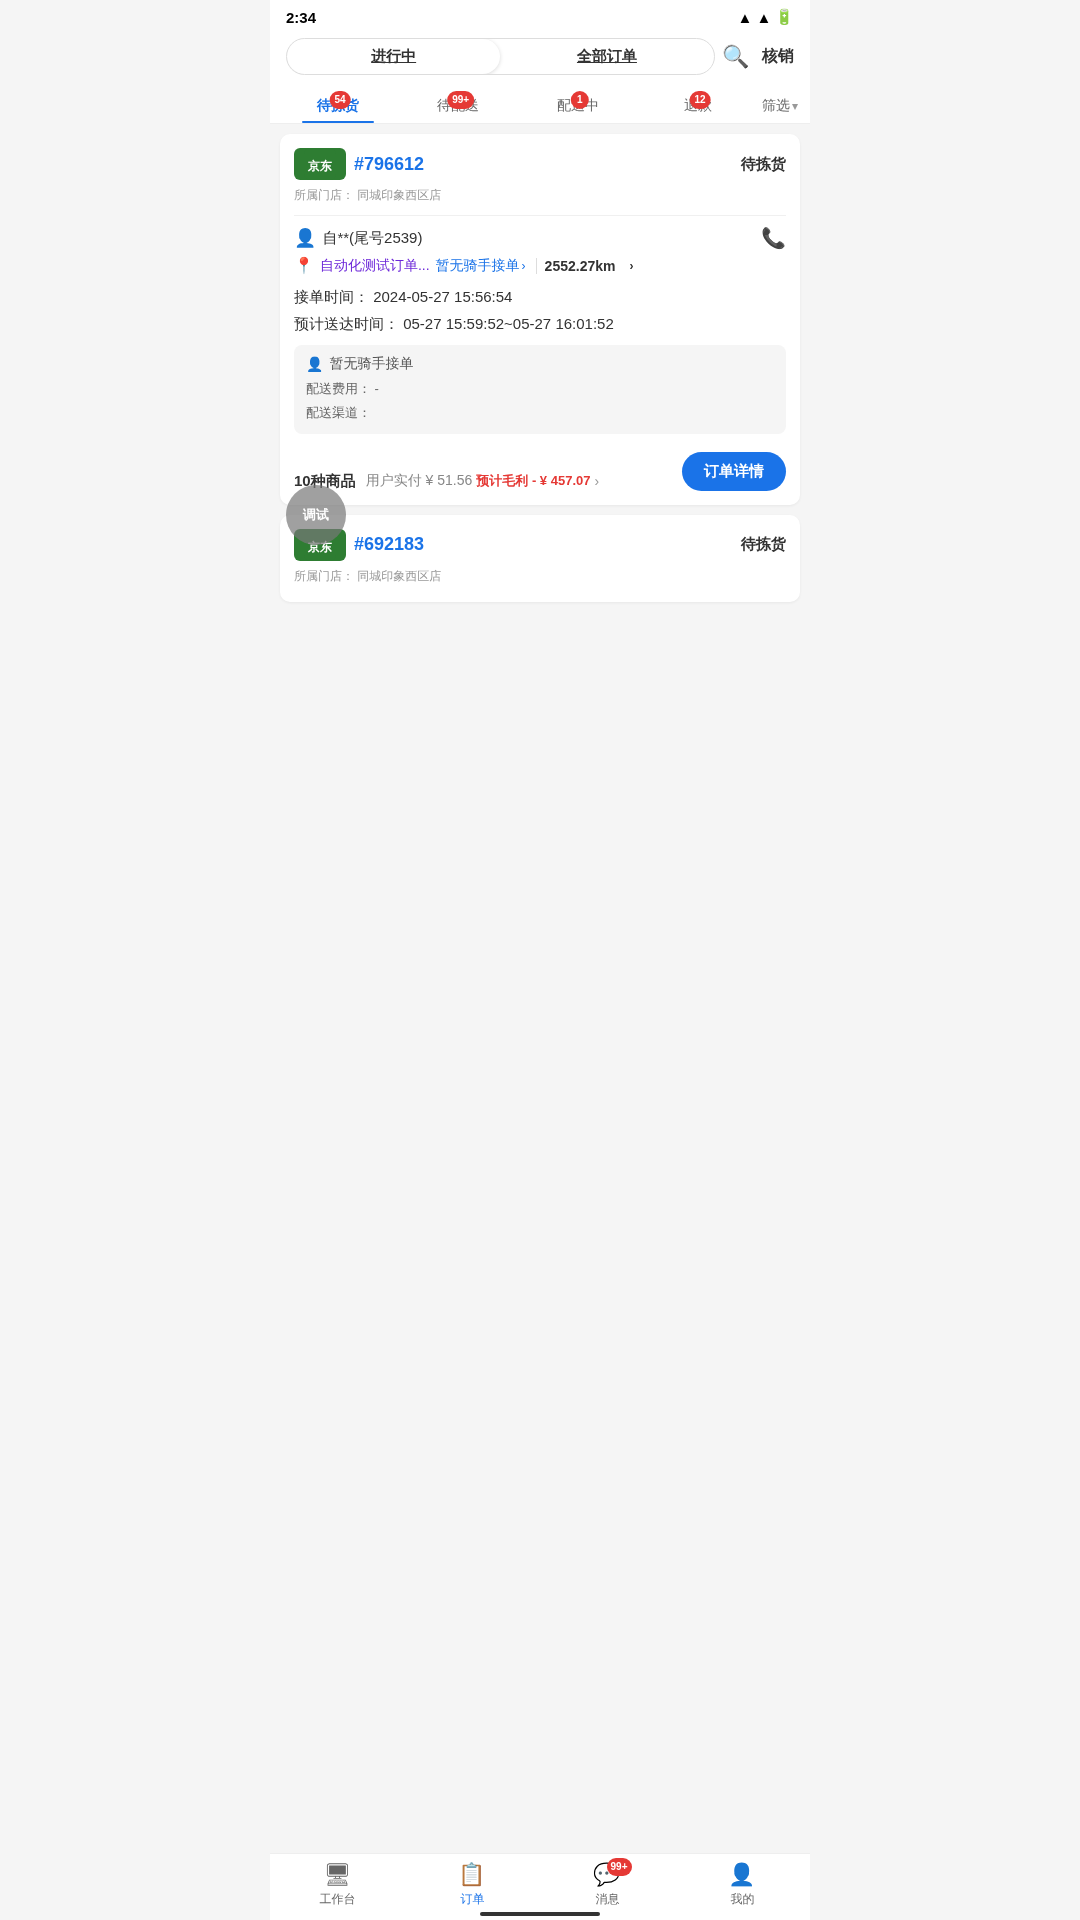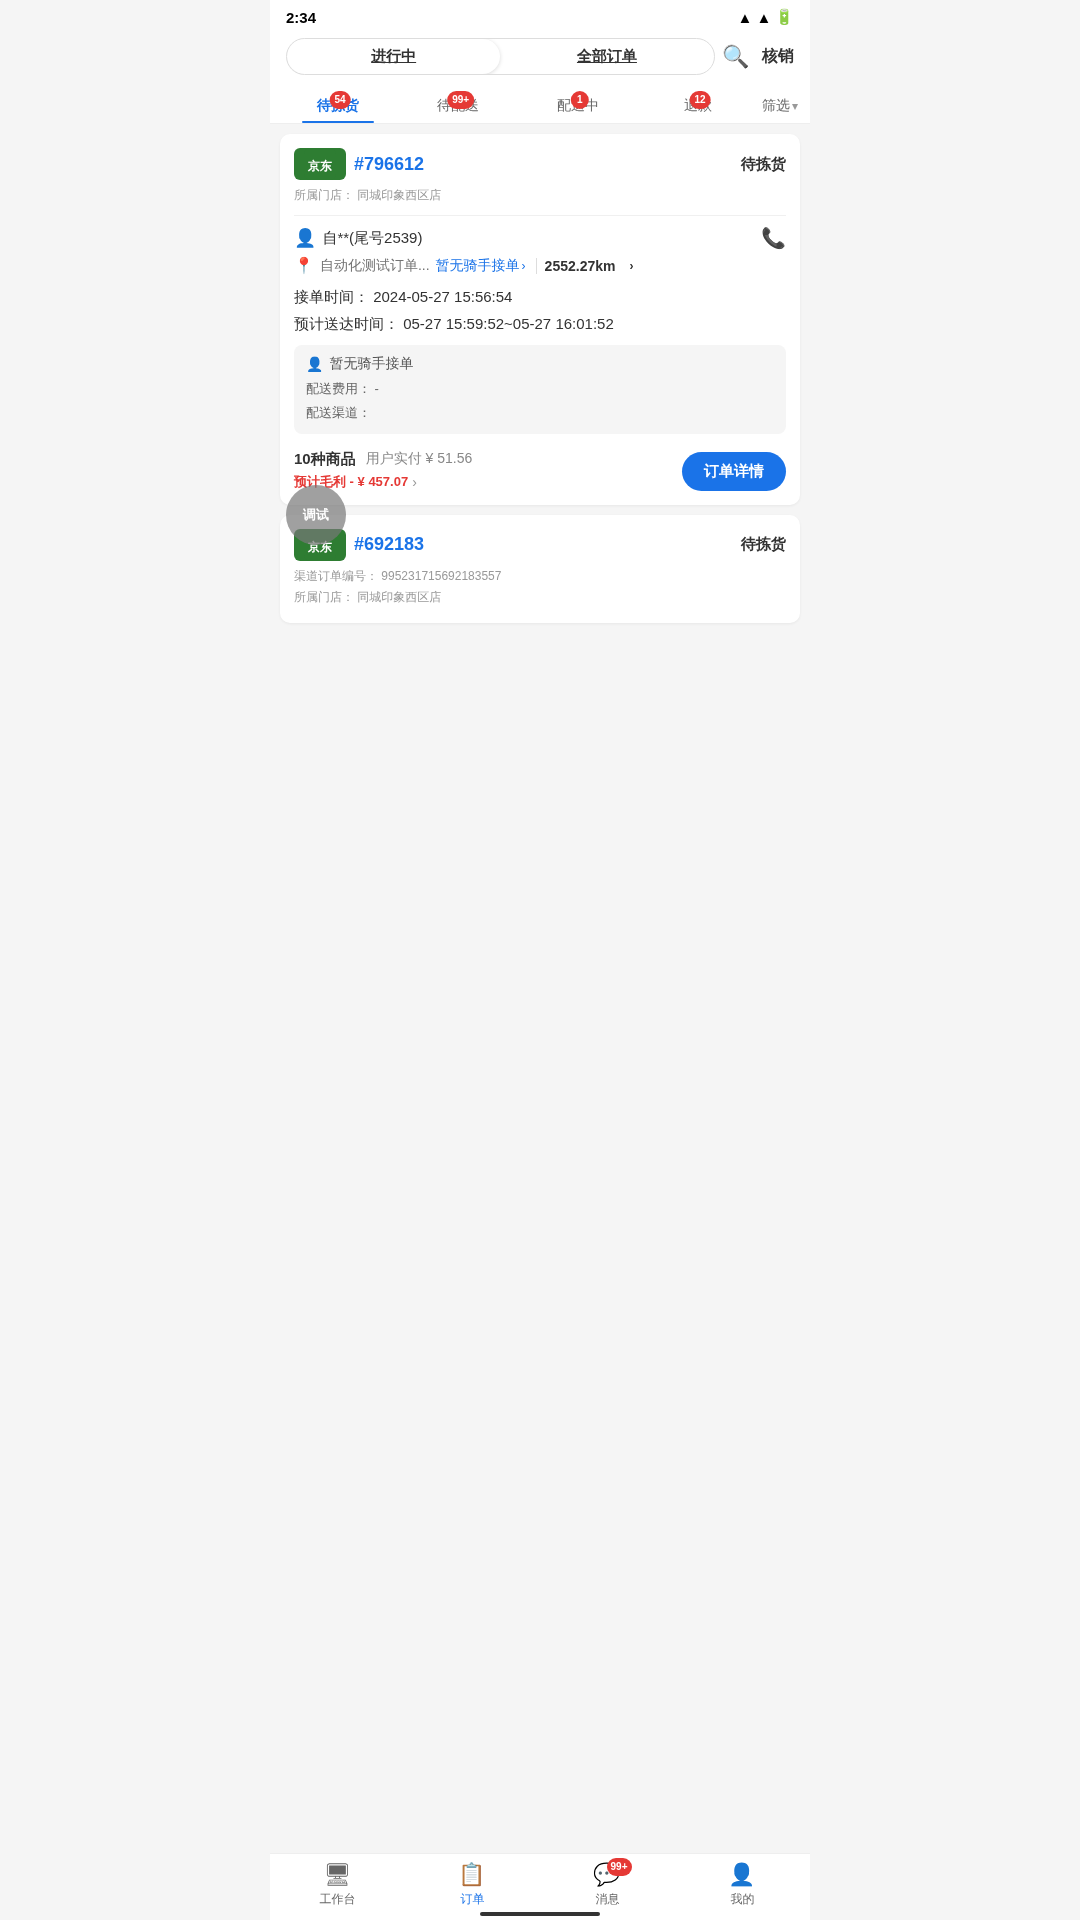--- a/index.html
+++ b/index.html
@@ -228,21 +228,21 @@
       font-size: 14px;
       color: #333;
       flex-wrap: wrap;
     }
     .icon-location {
       font-size: 16px;
       color: #999;
       flex-shrink: 0;
     }
     .address-text {
-      color: #737373;
+      color: #6d28d9;
     }
     .view-address-link {
       color: #1a73e8;
       font-size: 14px;
       cursor: pointer;
       display: flex;
       align-items: center;
       gap: 2px;
     }
     .distance-badge {
@@ -305,21 +305,21 @@
     }
 
     .card-bottom {
       display: flex;
       justify-content: space-between;
       align-items: flex-end;
       margin-top: 10px;
     }
     .goods-col {
       display: flex;
-      flex-direction: column;
+      flex-direction: row;
       gap: 4px;
     }
 
     
     .debug-fab {
       position: absolute;
       left: 10px;
       background: rgba(120,120,120,0.7);
       color: #fff;
       border-radius: 50%;
@@ -527,21 +527,20 @@
           <svg width="32" height="32" viewBox="0 0 32 32">
             <rect width="32" height="32" rx="6" fill="#2e7d32"></rect>
             <text x="16" y="22" text-anchor="middle" fill="white" font-size="12" font-weight="bold">京东</text>
           </svg>
         </div>
         <span class="order-id">#692183</span>
       </div>
       <span class="order-status">待拣货</span>
     </div>
 
-    <div class="order-meta">渠道订单编号：  995231715692183557</div>
     <div class="order-meta">所属门店：  同城印象西区店</div>
   </div>
 
 </div>
 
 <div class="bottom-nav">
   <div class="bottom-nav-item">
     <span class="bottom-nav-icon">🖥</span>
     <span>工作台</span>
   </div>

